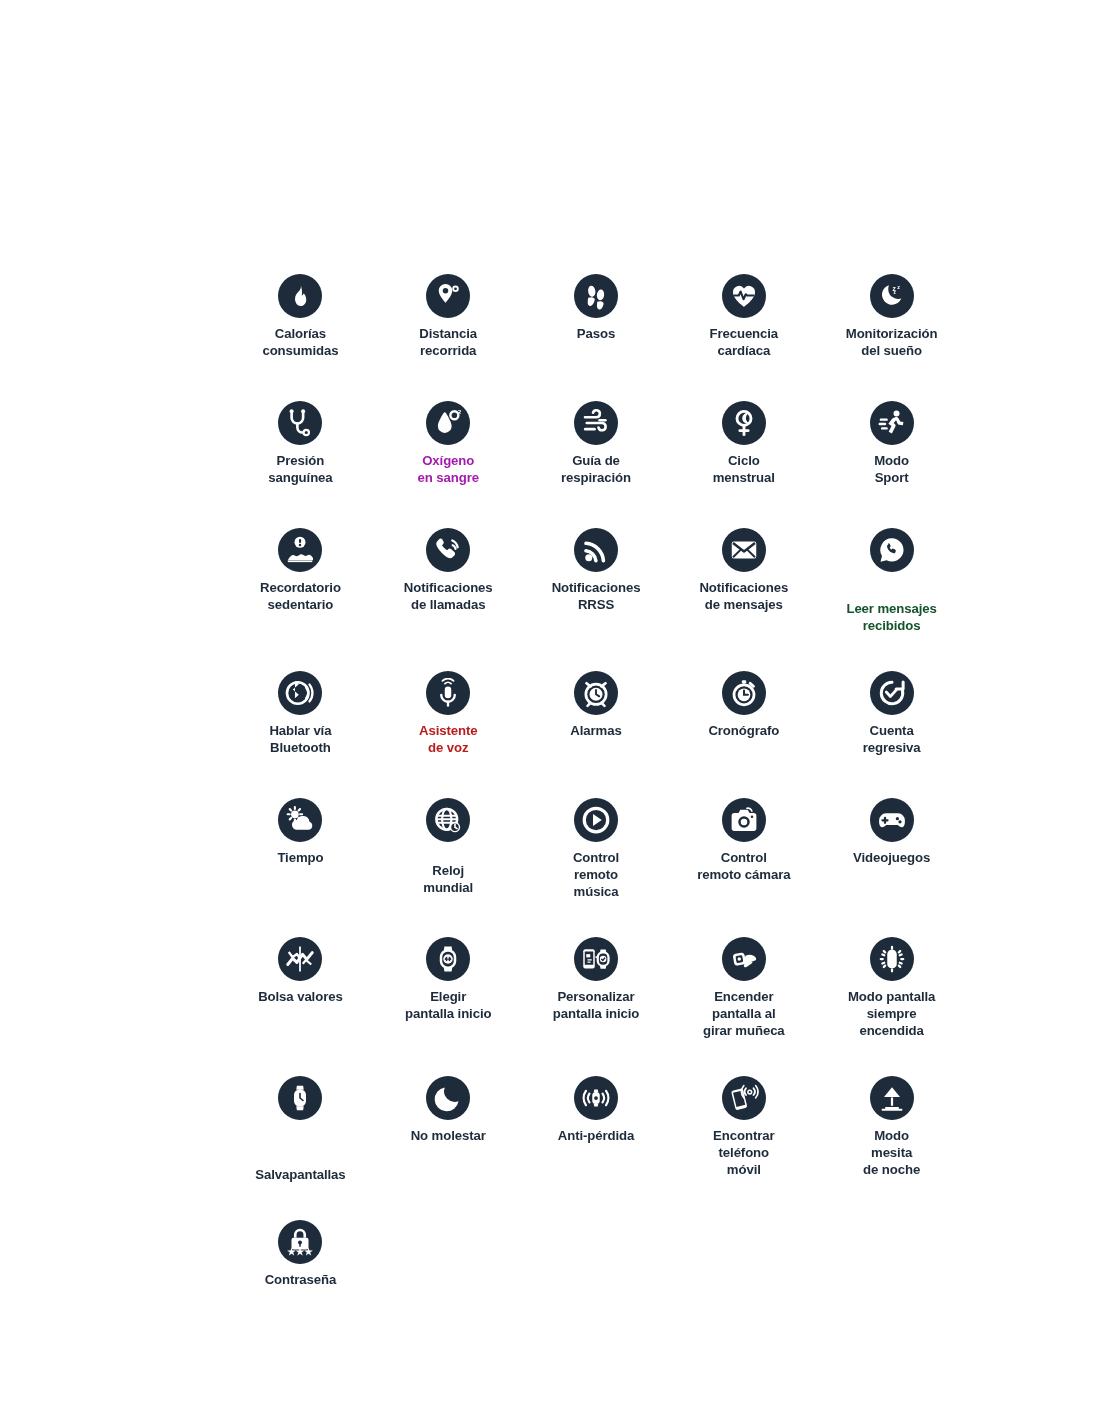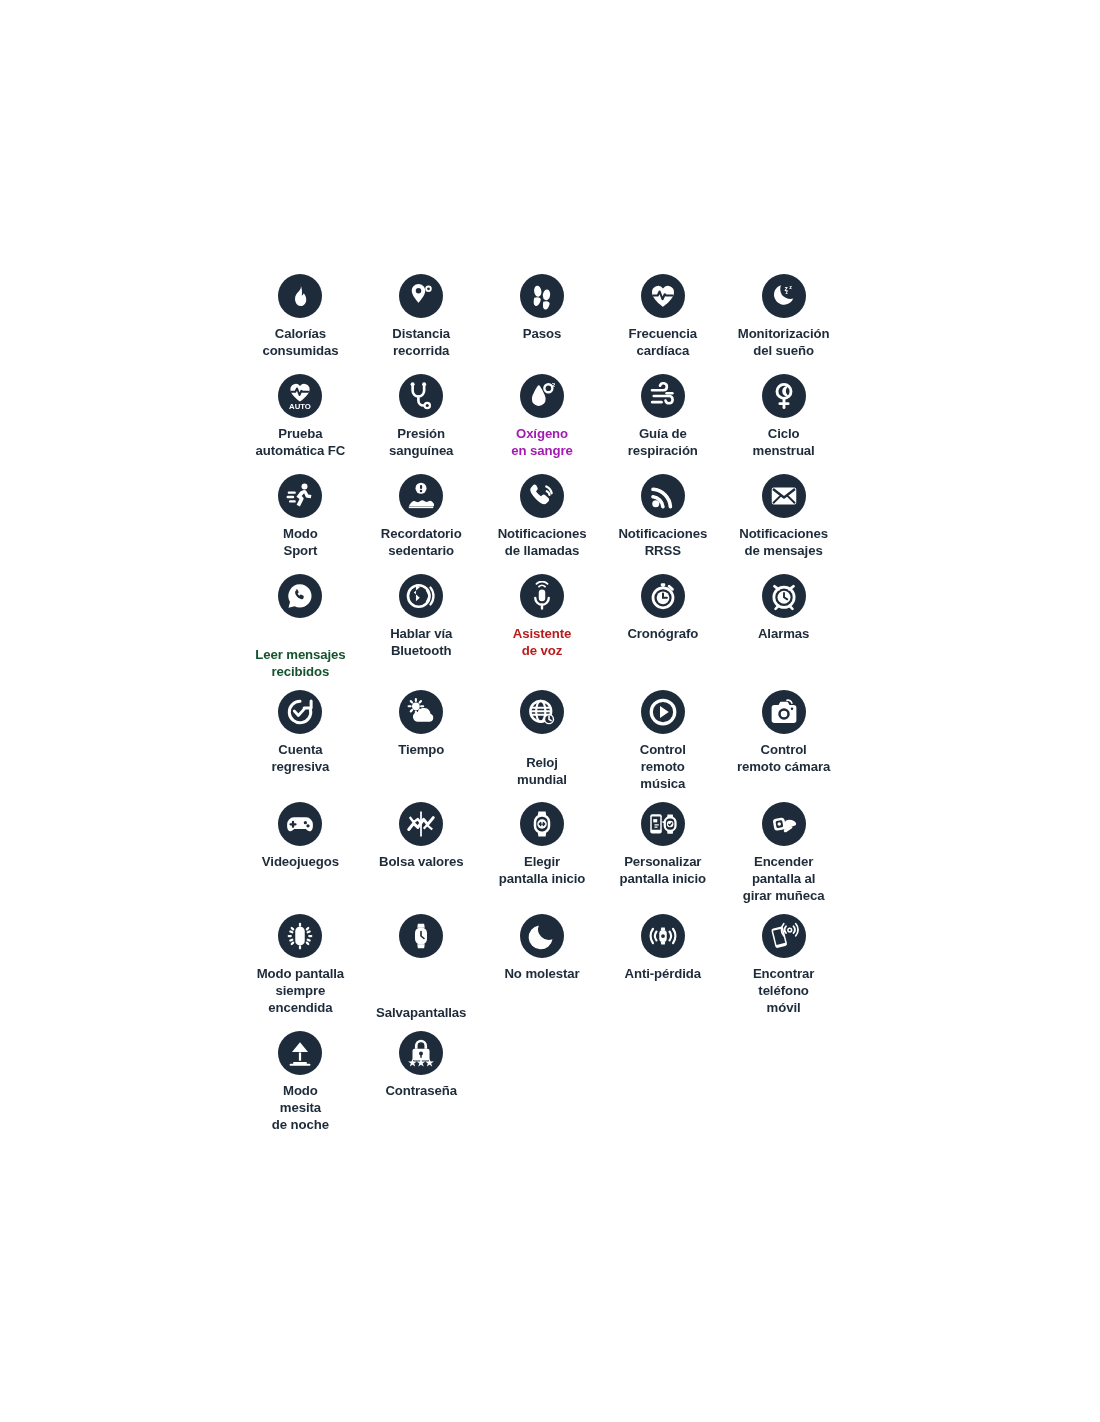--- a/index.html
+++ b/index.html
@@ -24,20 +24,21 @@
 
   #feature-grid {
     position: absolute;
     left: 240px;
     top: 264px;
     width: 604px;
     display: grid;
     grid-template-columns: repeat(5, 120.8px);
     row-gap: 0px;
     column-gap: 0px;
+    gap: 27px;
   }
 
   .feature-cell {
     width: 120.8px;
     min-height: 100px;
     display: flex;
     flex-direction: column;
     align-items: center;
     padding-top: 10px;
     box-sizing: border-box;
@@ -124,31 +125,20 @@
             <text x="16.1" y="6.2" font-size="4.4" font-family="Liberation Sans, sans-serif" font-weight="bold" fill="#ffffff">z</text>
             <text x="13.2" y="10.6" font-size="3.8" font-family="Liberation Sans, sans-serif" font-weight="bold" fill="#ffffff">z</text>
           </svg>
         </div>
         <div class="feature-label" style="color: rgb(30, 43, 58);">Monitorización
 del sueño</div>
       </div>
       <div class="feature-cell">
         <div class="icon-badge" style="background: rgb(30, 43, 58);">
           <svg width="30" height="30" viewBox="0 0 24 24" fill="#ffffff">
-            <path d="M12 16.4S4.3 11.3 4.3 6.6a4.3 4.3 0 0 1 7.7-2.6 4.3 4.3 0 0 1 7.7 2.6c0 4.7-7.7 9.8-7.7 9.8z"></path>
-            <path d="M5.2 8.6h3.1l1.3-2.7 2 5.3 1.5-3.4 1 .8h4.4" stroke="#1e2b3a" stroke-width="1.5" fill="none" stroke-linejoin="round" stroke-linecap="round"></path>
-            <text x="12" y="22.1" font-size="6.2" font-family="Liberation Sans, sans-serif" font-weight="bold" fill="#ffffff" text-anchor="middle">AUTO</text>
-          </svg>
-        </div>
-        <div class="feature-label" style="color: rgb(30, 43, 58);">Prueba
-automática FC</div>
-      </div>
-      <div class="feature-cell">
-        <div class="icon-badge" style="background: rgb(30, 43, 58);">
-          <svg width="30" height="30" viewBox="0 0 24 24" fill="#ffffff">
             <path d="M5.3 2.6v5.2a4.6 4.6 0 0 0 9.2 0V2.6" stroke="#ffffff" stroke-width="2.1" fill="none" stroke-linecap="round"></path>
             <circle cx="5.3" cy="2.6" r="1.6"></circle>
             <circle cx="14.5" cy="2.6" r="1.6"></circle>
             <path d="M9.9 12.4v3.1a4.1 4.1 0 0 0 4.1 4.1h1.3" stroke="#ffffff" stroke-width="2.1" fill="none" stroke-linecap="round"></path>
             <circle cx="17" cy="19.6" r="3"></circle>
             <circle cx="17" cy="19.6" r="1.2" fill="#1e2b3a"></circle>
           </svg>
         </div>
         <div class="feature-label" style="color: rgb(30, 43, 58);">Presión
 sanguínea</div>
@@ -273,41 +263,41 @@
             <path d="M12 19v3" stroke="#ffffff" stroke-width="1.9" stroke-linecap="round"></path>
             <path d="M9.6 4.5a3.4 3.4 0 0 1 4.8 0M7.6 2.3a6.3 6.3 0 0 1 8.8 0" stroke="#ffffff" stroke-width="1.5" fill="none" stroke-linecap="round"></path>
           </svg>
         </div>
         <div class="feature-label" style="color: #b91c1c;">Asistente
 de voz</div>
       </div>
       <div class="feature-cell">
         <div class="icon-badge" style="background: rgb(30, 43, 58);">
           <svg width="30" height="30" viewBox="0 0 24 24" fill="#ffffff">
+            <circle cx="12" cy="13" r="8.1" fill="none" stroke="#ffffff" stroke-width="2.2"></circle>
+            <circle cx="12" cy="13" r="5.2"></circle>
+            <path d="M12 9.6V13l2.6 1.7" stroke="#1e2b3a" stroke-width="1.5" fill="none" stroke-linecap="round"></path>
+            <path d="M4.4 4.2 7.6 6.7M19.6 4.2 16.4 6.7" stroke="#ffffff" stroke-width="2.2" stroke-linecap="round"></path>
+            <path d="M7.1 20.4 5.2 22.3M16.9 20.4l1.9 1.9" stroke="#ffffff" stroke-width="2" stroke-linecap="round"></path>
+          </svg>
+        </div>
+        <div class="feature-label" style="color: rgb(30, 43, 58);">Alarmas</div>
+      </div>
+      <div class="feature-cell">
+        <div class="icon-badge" style="background: rgb(30, 43, 58);">
+          <svg width="30" height="30" viewBox="0 0 24 24" fill="#ffffff">
             <circle cx="12" cy="13.4" r="8" fill="none" stroke="#ffffff" stroke-width="2.2"></circle>
             <circle cx="12" cy="13.4" r="5.1"></circle>
             <path d="M12 9.9v3.5h3.1" stroke="#1e2b3a" stroke-width="1.6" fill="none" stroke-linecap="round"></path>
             <rect x="10.2" y="1.8" width="3.6" height="2.4" rx="0.9"></rect>
             <path d="M12 4.2v1.4" stroke="#ffffff" stroke-width="2"></path>
             <path d="M16.9 4.2 19.6 6.6" stroke="#ffffff" stroke-width="2.2" stroke-linecap="round"></path>
           </svg>
         </div>
         <div class="feature-label" style="color: rgb(30, 43, 58);">Cronógrafo</div>
-      </div>
-      <div class="feature-cell">
-        <div class="icon-badge" style="background: rgb(30, 43, 58);">
-          <svg width="30" height="30" viewBox="0 0 24 24" fill="#ffffff">
-            <circle cx="12" cy="13" r="8.1" fill="none" stroke="#ffffff" stroke-width="2.2"></circle>
-            <circle cx="12" cy="13" r="5.2"></circle>
-            <path d="M12 9.6V13l2.6 1.7" stroke="#1e2b3a" stroke-width="1.5" fill="none" stroke-linecap="round"></path>
-            <path d="M4.4 4.2 7.6 6.7M19.6 4.2 16.4 6.7" stroke="#ffffff" stroke-width="2.2" stroke-linecap="round"></path>
-            <path d="M7.1 20.4 5.2 22.3M16.9 20.4l1.9 1.9" stroke="#ffffff" stroke-width="2" stroke-linecap="round"></path>
-          </svg>
-        </div>
-        <div class="feature-label" style="color: rgb(30, 43, 58);">Alarmas</div>
       </div>
       <div class="feature-cell">
         <div class="icon-badge" style="background: rgb(30, 43, 58);">
           <svg width="30" height="30" viewBox="0 0 24 24" fill="#ffffff">
             <path d="M12 3.4a8.6 8.6 0 1 0 8.4 6.7" fill="none" stroke="#ffffff" stroke-width="2.4" stroke-linecap="round"></path>
             <path d="M20.9 3.2v5.6h-5.6" fill="none" stroke="#ffffff" stroke-width="2.4" stroke-linecap="round" stroke-linejoin="round"></path>
             <path d="M7.4 11.2l3.3 3.6 4.6-5.1" fill="none" stroke="#ffffff" stroke-width="2.2" stroke-linecap="round" stroke-linejoin="round"></path>
           </svg>
         </div>
         <div class="feature-label" style="color: rgb(30, 43, 58);">Cuenta

